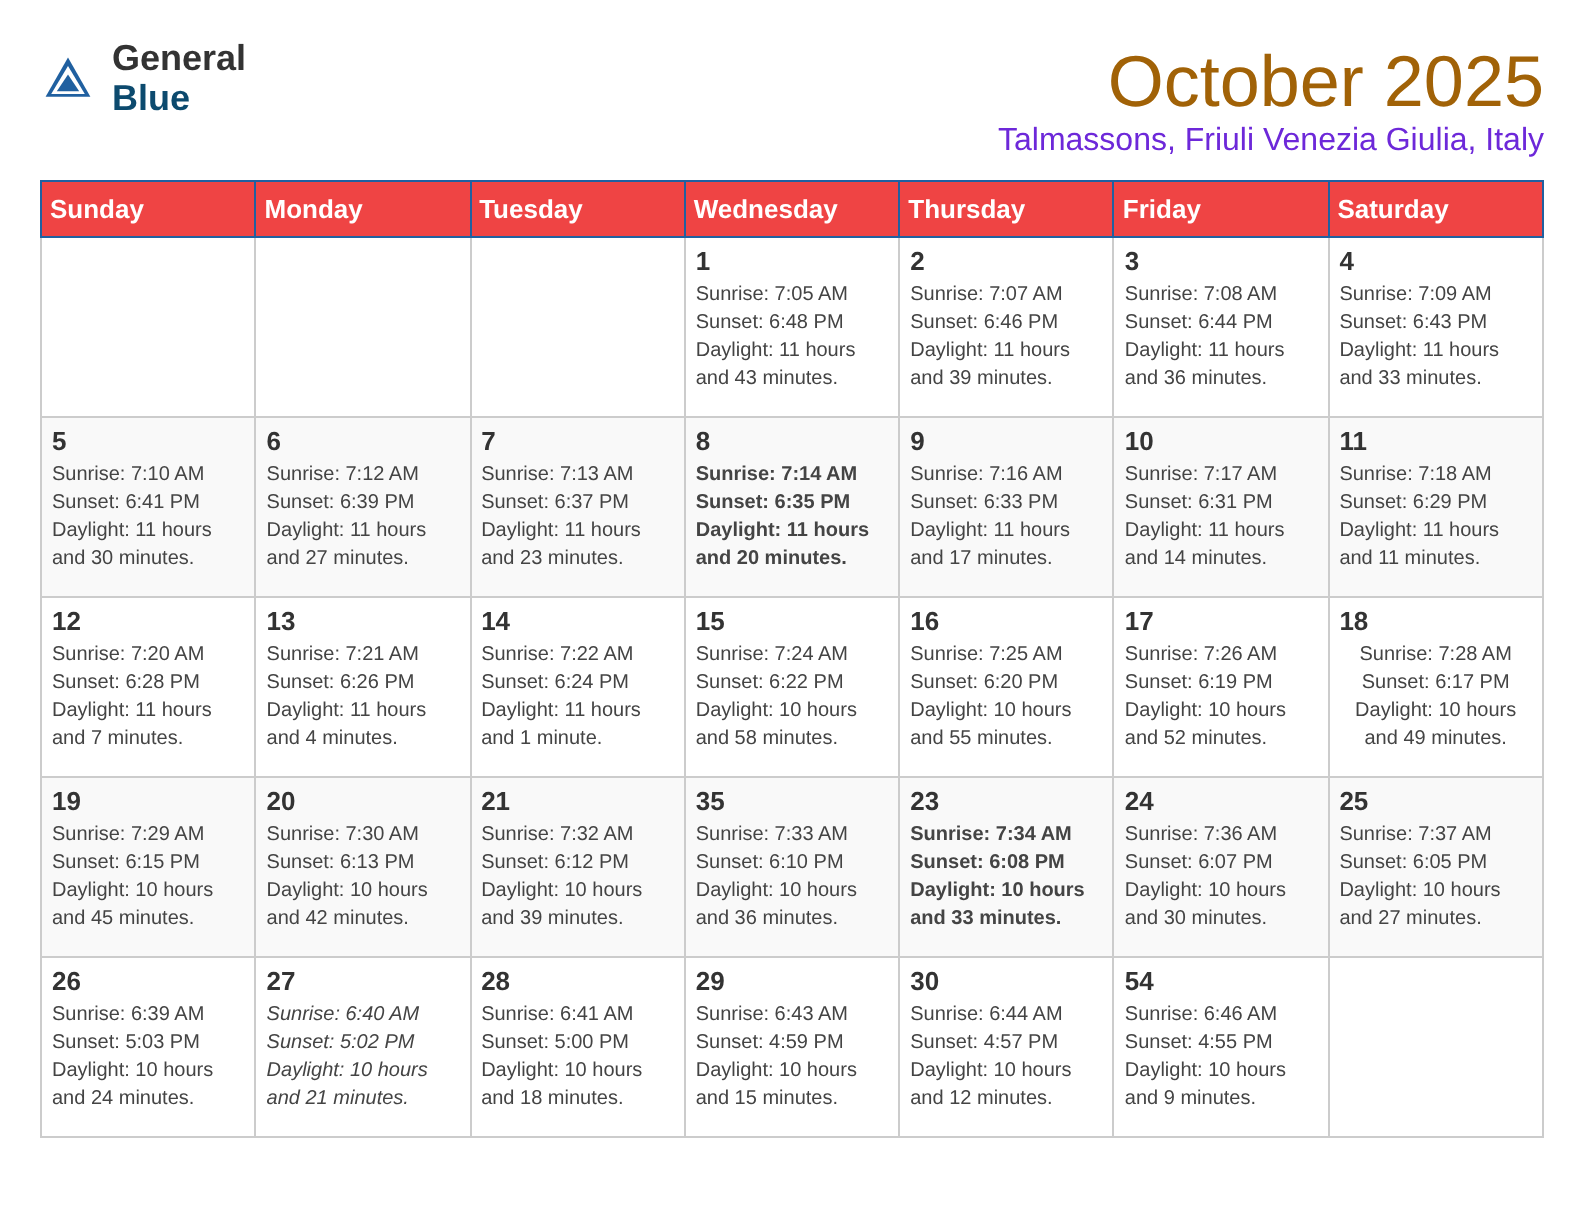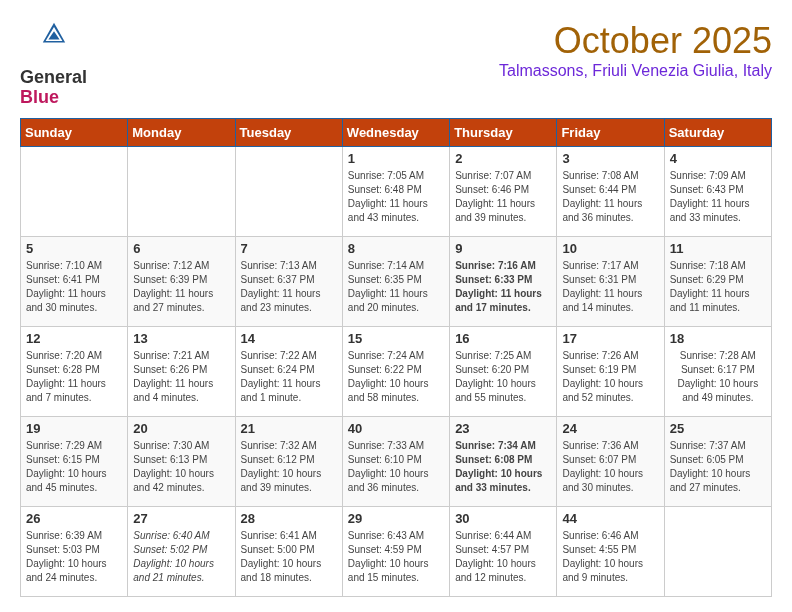--- a/index.html
+++ b/index.html
@@ -12,30 +12,29 @@
     }
     .header {
       display: flex;
       justify-content: space-between;
       align-items: flex-start;
       margin-bottom: 10px;
     }
     .logo {
       display: flex;
       align-items: center;
-      gap: 20px;
-      flex-direction: column;
+      gap: 8px;
     }
     .logo-text {
       font-size: 18px;
       font-weight: bold;
       line-height: 1.1;
     }
     .logo-general { color: #333; }
-    .logo-blue { color: #be185d; }
+    .logo-blue { color: #0c4a6e; }
     .logo-icon {
       width: 28px;
       height: 28px;
     }
     .title-block {
       text-align: right;
     }
     .calendar-title {
       font-size: 36px;
       font-weight: normal;
@@ -44,21 +43,21 @@
     .calendar-subtitle {
       font-size: 16px;
       color: #6d28d9;
     }
     table {
       width: 100%;
       border-collapse: collapse;
       table-layout: fixed;
     }
     thead tr {
-      background-color: #c2410c;
+      background-color: #ef4444;
       color: white;
     }
     thead th {
       padding: 6px 4px;
       text-align: left;
       font-size: 13px;
       font-weight: 600;
       border: 1px solid #2060a0;
     }
     tbody td {
@@ -171,28 +170,28 @@
         </td>
         <td>
           <div class="day-number">7</div>
           <div class="day-info" style="white-space: pre-line;">Sunrise: 7:13 AM
 Sunset: 6:37 PM
 Daylight: 11 hours
 and 23 minutes.</div>
         </td>
         <td>
           <div class="day-number">8</div>
-          <div class="day-info" style="white-space: pre-line;">Sunrise: 7:14 AM
+          <div class="day-info" style="white-space: pre-line; font-weight: bold;">Sunrise: 7:14 AM
 Sunset: 6:35 PM
 Daylight: 11 hours
 and 20 minutes.</div>
         </td>
         <td>
           <div class="day-number">9</div>
-          <div class="day-info" style="white-space: pre-line; font-weight: bold;">Sunrise: 7:16 AM
+          <div class="day-info" style="white-space: pre-line;">Sunrise: 7:16 AM
 Sunset: 6:33 PM
 Daylight: 11 hours
 and 17 minutes.</div>
         </td>
         <td>
           <div class="day-number">10</div>
           <div class="day-info" style="white-space: pre-line;">Sunrise: 7:17 AM
 Sunset: 6:31 PM
 Daylight: 11 hours
 and 14 minutes.</div>
@@ -272,21 +271,21 @@
 and 42 minutes.</div>
         </td>
         <td>
           <div class="day-number">21</div>
           <div class="day-info" style="white-space: pre-line;">Sunrise: 7:32 AM
 Sunset: 6:12 PM
 Daylight: 10 hours
 and 39 minutes.</div>
         </td>
         <td>
-          <div class="day-number">40</div>
+          <div class="day-number">35</div>
           <div class="day-info" style="white-space: pre-line;">Sunrise: 7:33 AM
 Sunset: 6:10 PM
 Daylight: 10 hours
 and 36 minutes.</div>
         </td>
         <td>
           <div class="day-number">23</div>
           <div class="day-info" style="white-space: pre-line; font-weight: bold;">Sunrise: 7:34 AM
 Sunset: 6:08 PM
 Daylight: 10 hours
@@ -337,21 +336,21 @@
 and 15 minutes.</div>
         </td>
         <td>
           <div class="day-number">30</div>
           <div class="day-info" style="white-space: pre-line;">Sunrise: 6:44 AM
 Sunset: 4:57 PM
 Daylight: 10 hours
 and 12 minutes.</div>
         </td>
         <td>
-          <div class="day-number">44</div>
+          <div class="day-number">54</div>
           <div class="day-info" style="white-space: pre-line;">Sunrise: 6:46 AM
 Sunset: 4:55 PM
 Daylight: 10 hours
 and 9 minutes.</div>
         </td>
         <td class="empty"></td>
       </tr>
     </tbody>
 </table>
 

